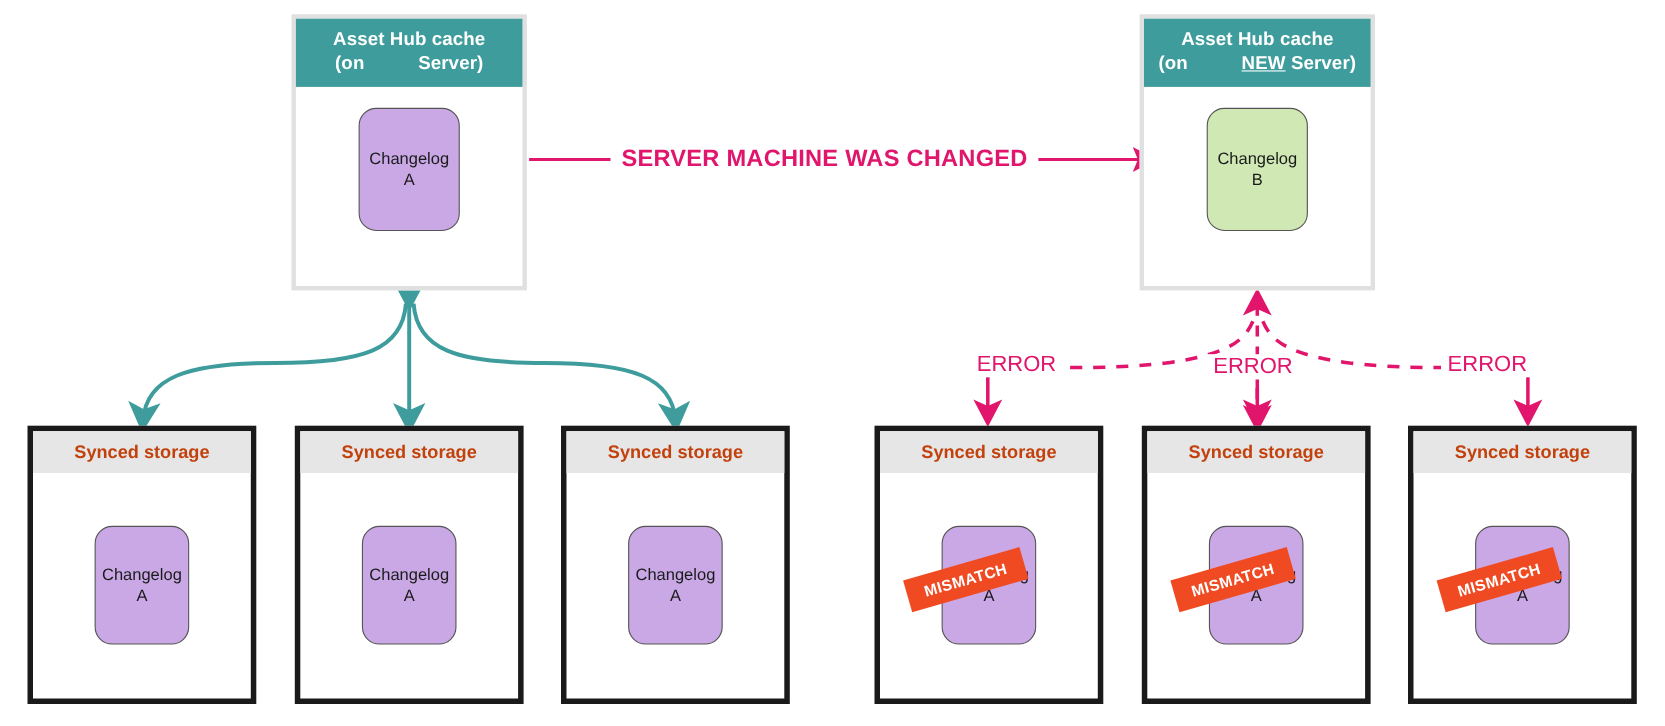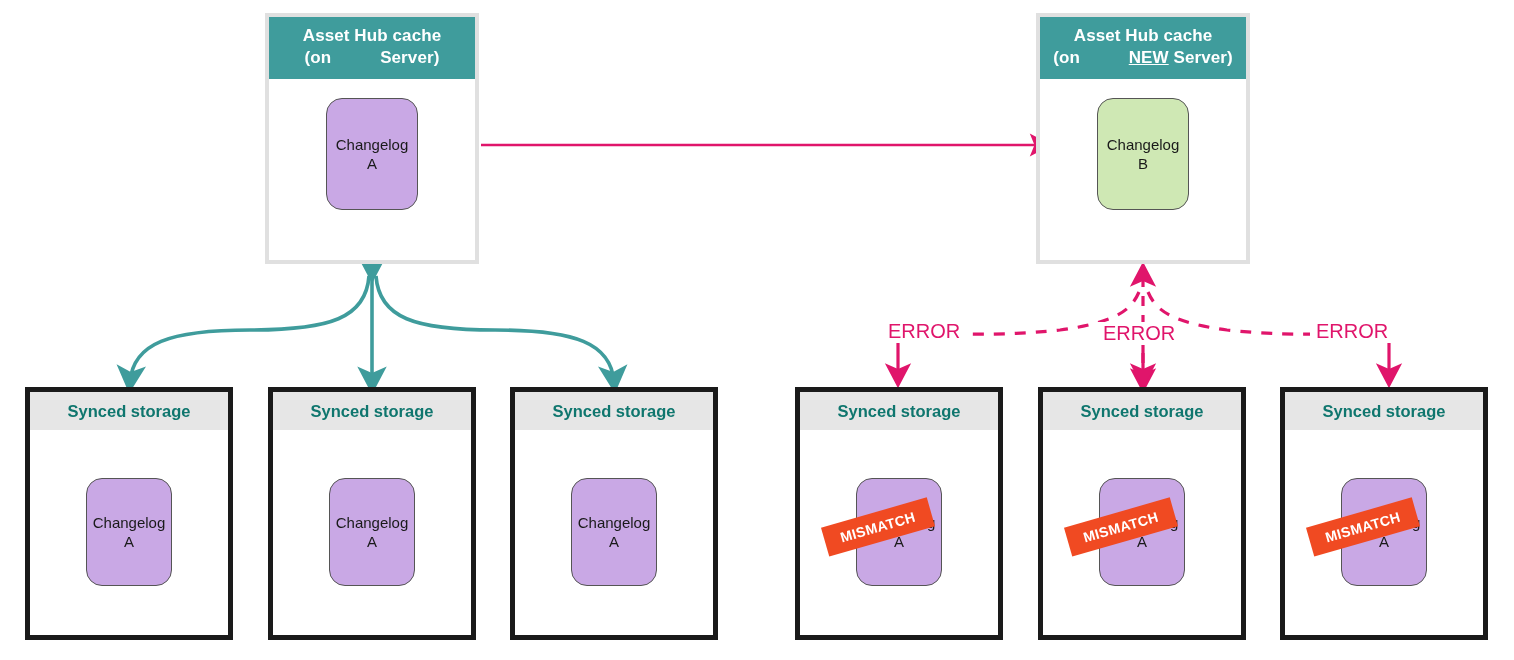--- a/index.html
+++ b/index.html
@@ -37,21 +37,21 @@
 
   
   .store{
     position:absolute;
     background:#ffffff;
     border:5px solid #1a1a1a;
     box-sizing:border-box;
   }
   .store-head{
     background:#e6e6e6;
-    color:#0f766e;
+    color:#c2410c;
     font-weight:bold;
     font-size:16.5px;
     line-height:20px;
     text-align:center;
     padding:9px 4px 9px 4px;
   }
   .store-body{position:relative;height:199px;}
 
   
   .chip{
@@ -180,20 +180,21 @@
       <span>(on </span><span class="u">NEW</span><span> Server)</span>
     </div>
     <div class="hub-body">
       <div class="chip green" style="left:57px;top:19px;width:92px;height:112px;">
         <span class="c-ln">Changelog</span>
         <span class="c-ln">B</span>
       </div>
     </div>
   </div>
 
+  <div class="pink-label" style="left:555px;top:130px;">SERVER MACHINE WAS CHANGED</div>
 
   <div class="err-label" style="left:882px;top:320px;">ERROR</div>
   <div class="err-label" style="left:1097px;top:322px;">ERROR</div>
   <div class="err-label" style="left:1310px;top:320px;">ERROR</div>
 
   <div class="store" style="left:25px;top:387px;width:208px;height:253px;">
     <div class="store-head">Synced storage</div>
     <div class="store-body">
       <div class="chip purple" style="left:56px;top:48px;width:86px;height:108px;">
         <span class="c-ln">Changelog</span>

